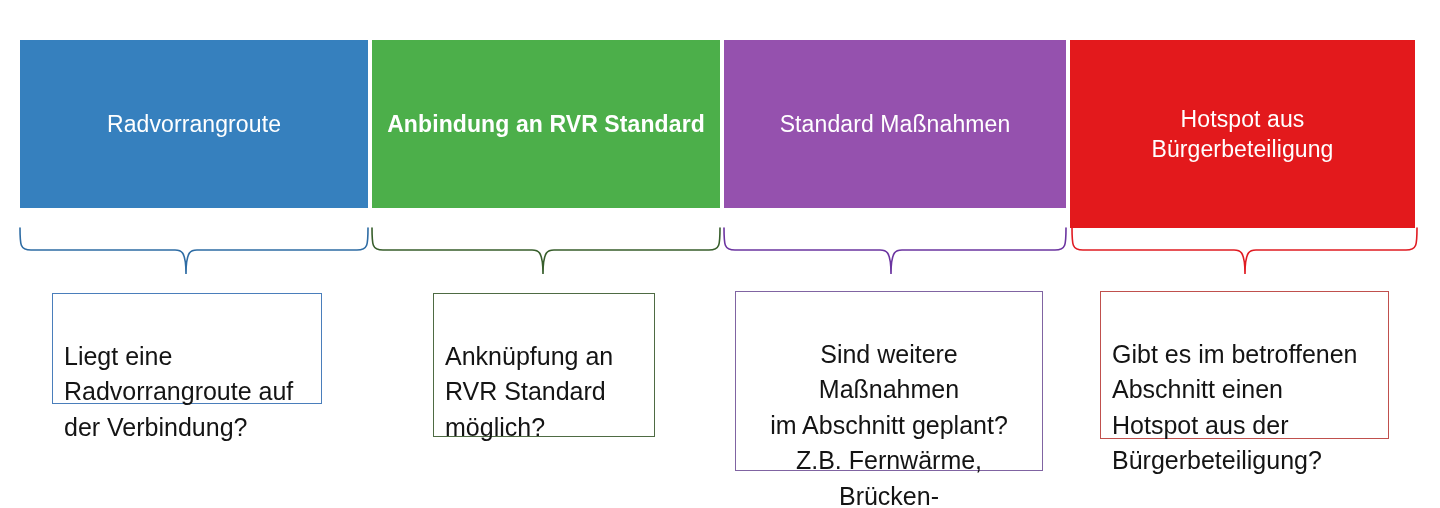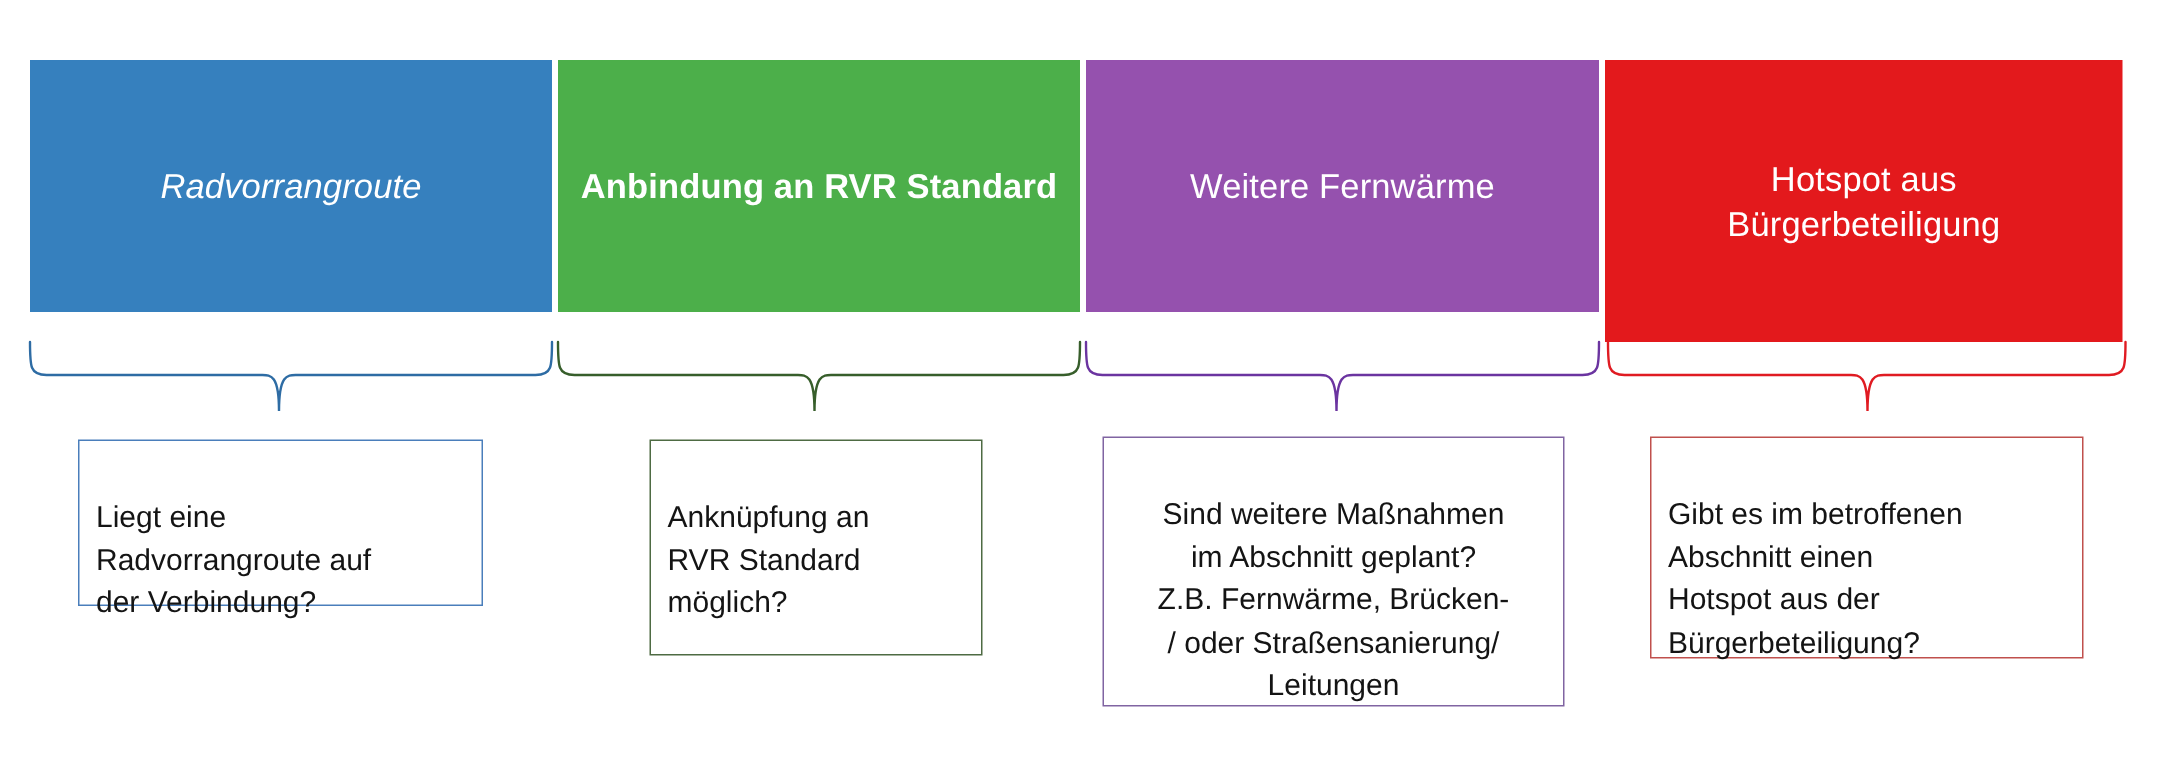--- a/index.html
+++ b/index.html
@@ -33,49 +33,49 @@
     letter-spacing: 0.1px;
     box-sizing: border-box;
     padding: 4px 10px;
   }
   .qbox {
     position: absolute;
     box-sizing: border-box;
     background: #ffffff;
     border: 1.4px solid #4a7ebb;
     color: #141414;
-    font-size: 20px;
+    font-size: 25px;
     line-height: 1.42;
     padding: 9px 11px 7px 11px;
     white-space: pre-line;
     text-align: left;
   }
   .brace-layer {
     position: absolute;
     left: 0;
     top: 0;
     width: 1440px;
     height: 508px;
     pointer-events: none;
   }
   .brace-layer svg { display: block; }
 </style>
 </head>
 <body>
 
 <div id="diagram">
 
-  <div class="band" style="left: 20px; top: 40px; width: 348px; height: 168px; background: rgb(54, 128, 190); color: rgb(255, 255, 255); font-style: italic;">
+  <div class="band" style="left: 20px; top: 40px; width: 348px; height: 168px; background: rgb(54, 128, 190); color: rgb(255, 255, 255);">
     <span style="white-space: pre-line;">Radvorrangroute</span>
   </div>
   <div class="band" style="left: 372px; top: 40px; width: 348px; height: 168px; background: rgb(76, 175, 74); color: rgb(255, 255, 255);">
     <span style="white-space: pre-line; font-weight: bold;">Anbindung an RVR Standard</span>
   </div>
   <div class="band" style="left: 724px; top: 40px; width: 342px; height: 168px; background: rgb(149, 81, 174); color: rgb(255, 255, 255);">
-    <span style="white-space: pre-line;">Weitere Fernwärme</span>
+    <span style="white-space: pre-line;">Standard Maßnahmen</span>
   </div>
   <div class="band" style="left: 1070px; top: 40px; width: 345px; height: 188px; background: rgb(227, 25, 28); color: rgb(255, 255, 255);">
     <span style="white-space: pre-line;">Hotspot aus
 Bürgerbeteiligung</span>
   </div>
 
   <div class="brace-layer">
     <svg id="braces" width="1440" height="508" viewBox="0 0 1440 508" xmlns="http://www.w3.org/2000/svg">
         <path d="M 20 228 C 20 244.5, 20 250, 31 250 L 175 250 C 180.5 250, 186 250, 186 274 C 186 250, 191.5 250, 197 250 L 357 250 C 368 250, 368 244.5, 368 228" fill="none" stroke="#2E6CA4" stroke-width="1.6" stroke-linecap="round"></path>
         <path d="M 372 228 C 372 244.5, 372 250, 383 250 L 532 250 C 537.5 250, 543 250, 543 274 C 543 250, 548.5 250, 554 250 L 709 250 C 720 250, 720 244.5, 720 228" fill="none" stroke="#375E2B" stroke-width="1.6" stroke-linecap="round"></path>

